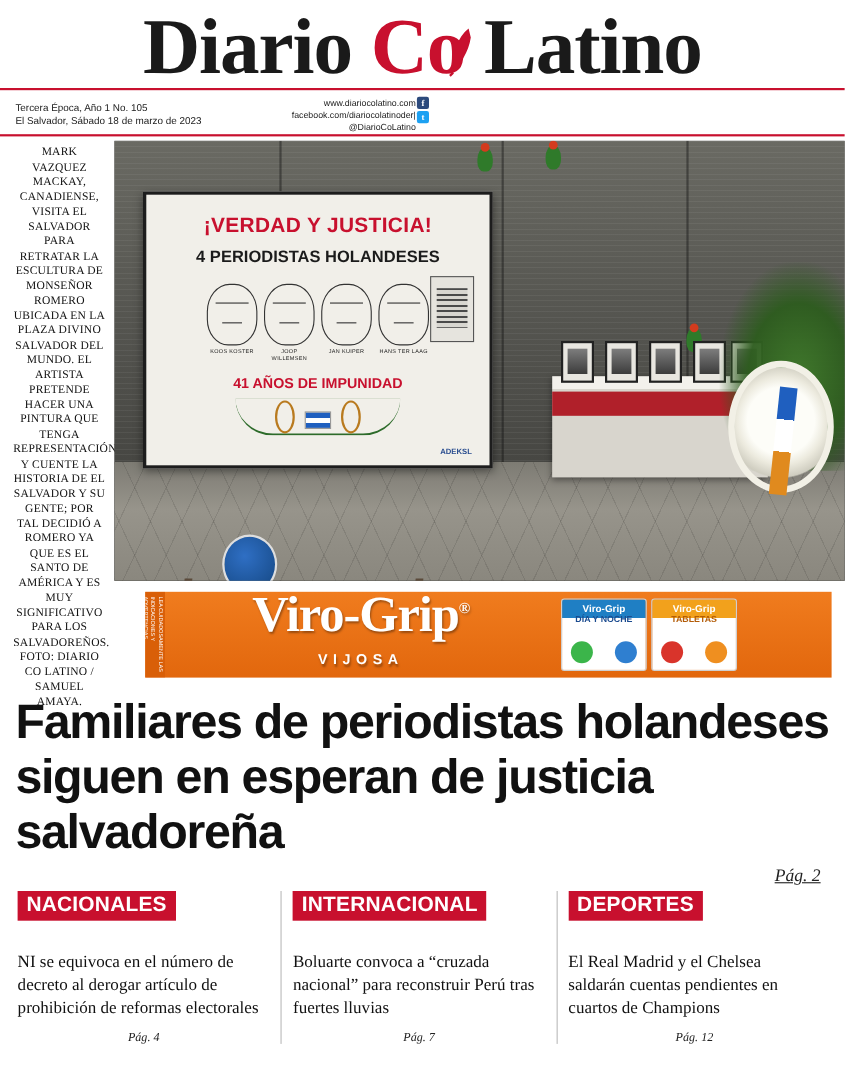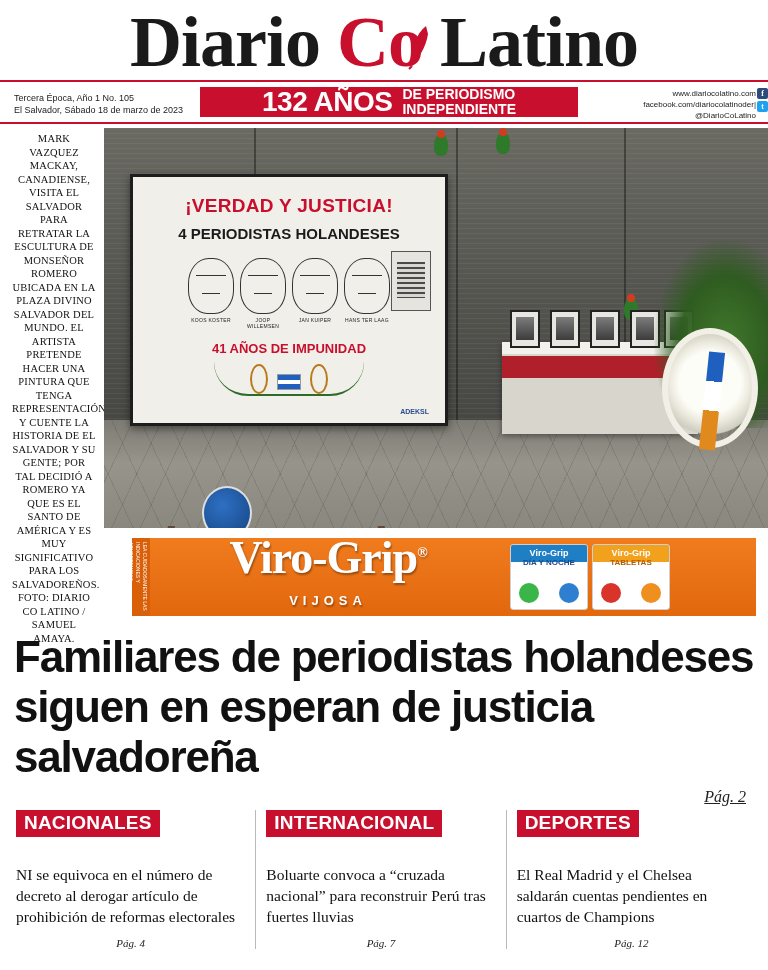--- a/index.html
+++ b/index.html
@@ -502,27 +502,20 @@
         <path d="M20 2 C10 10, 5 24, 6 42 C12 34, 20 24, 22 10 Z" fill="#c8102e"></path>
         <path d="M6 42 L3 45" stroke="#c8102e" stroke-width="2"></path>
       </svg>
     </div>
   </div>
 
   <div class="banner-row">
     <div class="banner-left">
       <div>Tercera Época, Año 1 No. 105</div>
       <div>El Salvador,  Sábado 18 de marzo de 2023</div>
-    </div>
-    <div class="banner-center">
-      <div class="banner-years">132 AÑOS</div>
-      <div class="banner-sub">
-        <div>DE PERIODISMO</div>
-        <div>INDEPENDIENTE</div>
-      </div>
     </div>
     <div class="banner-right">
       <div>www.diariocolatino.com</div>
       <div>facebook.com/diariocolatinoder|</div>
       <div>@DiarioCoLatino</div>
       <div class="social-icons">
         <div class="sicon">f</div>
         <div class="sicon tw">t</div>
       </div>
     </div>

